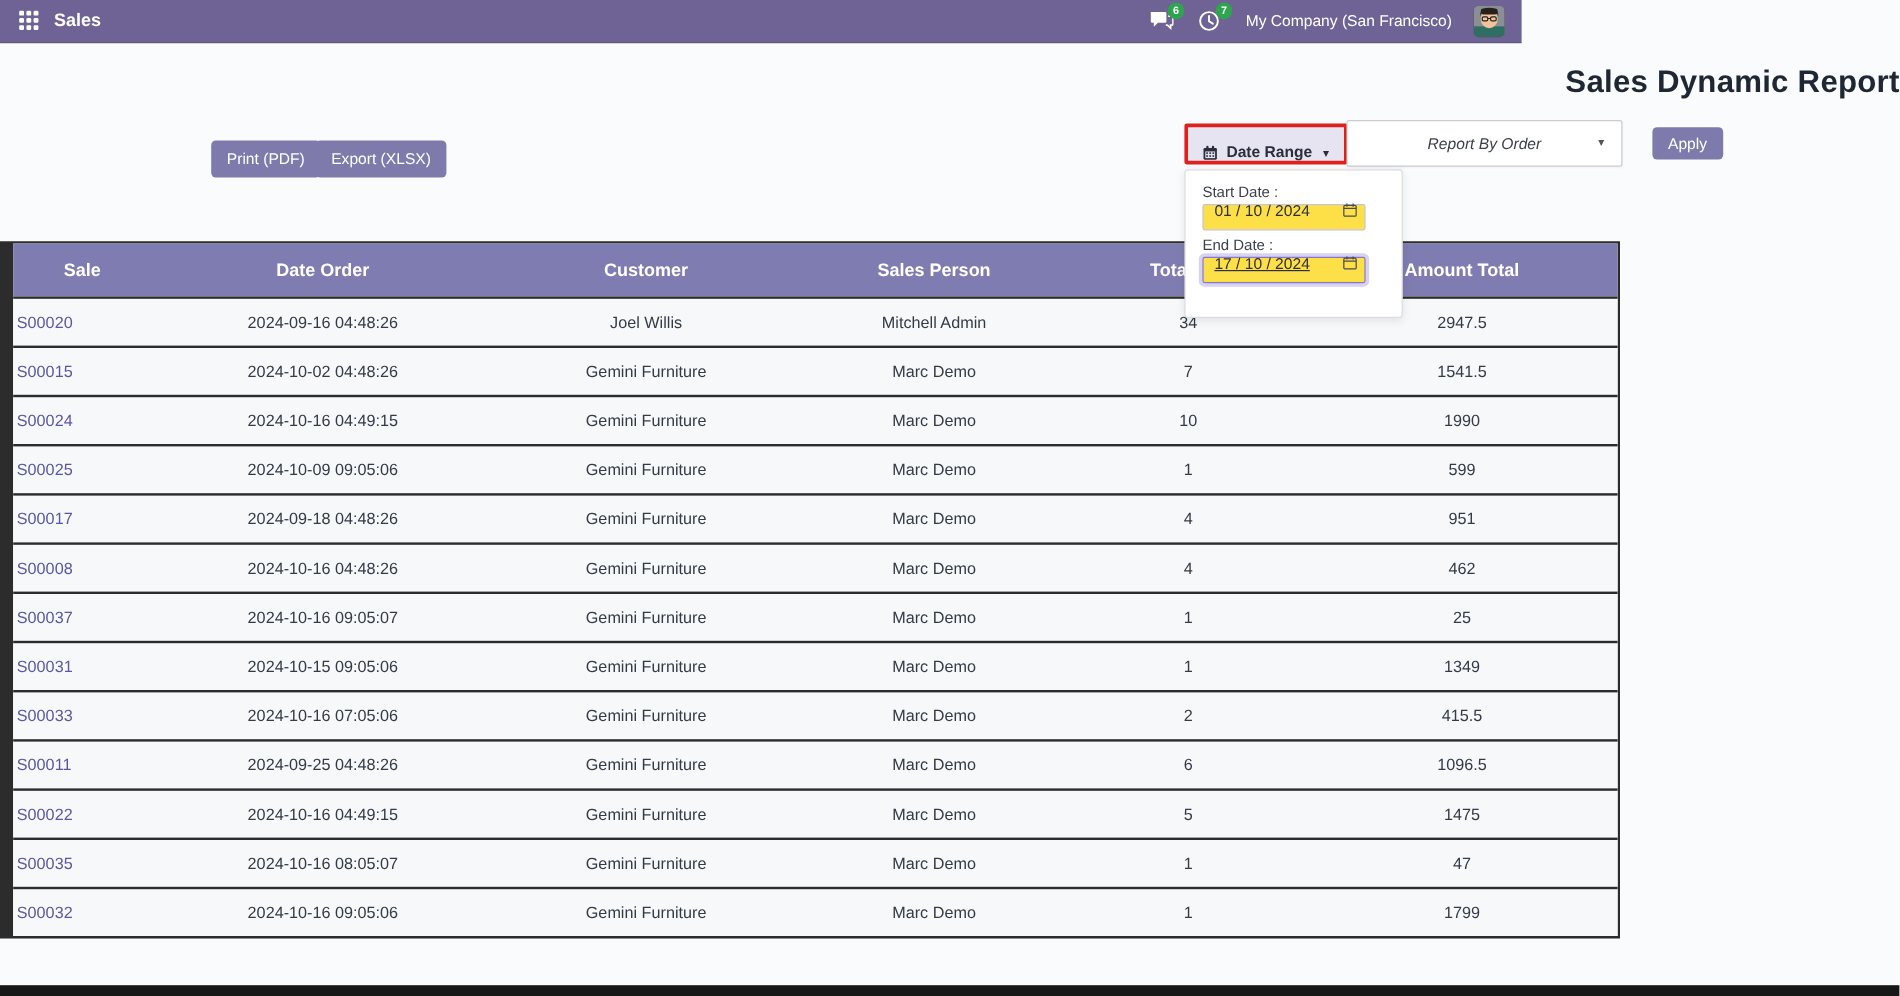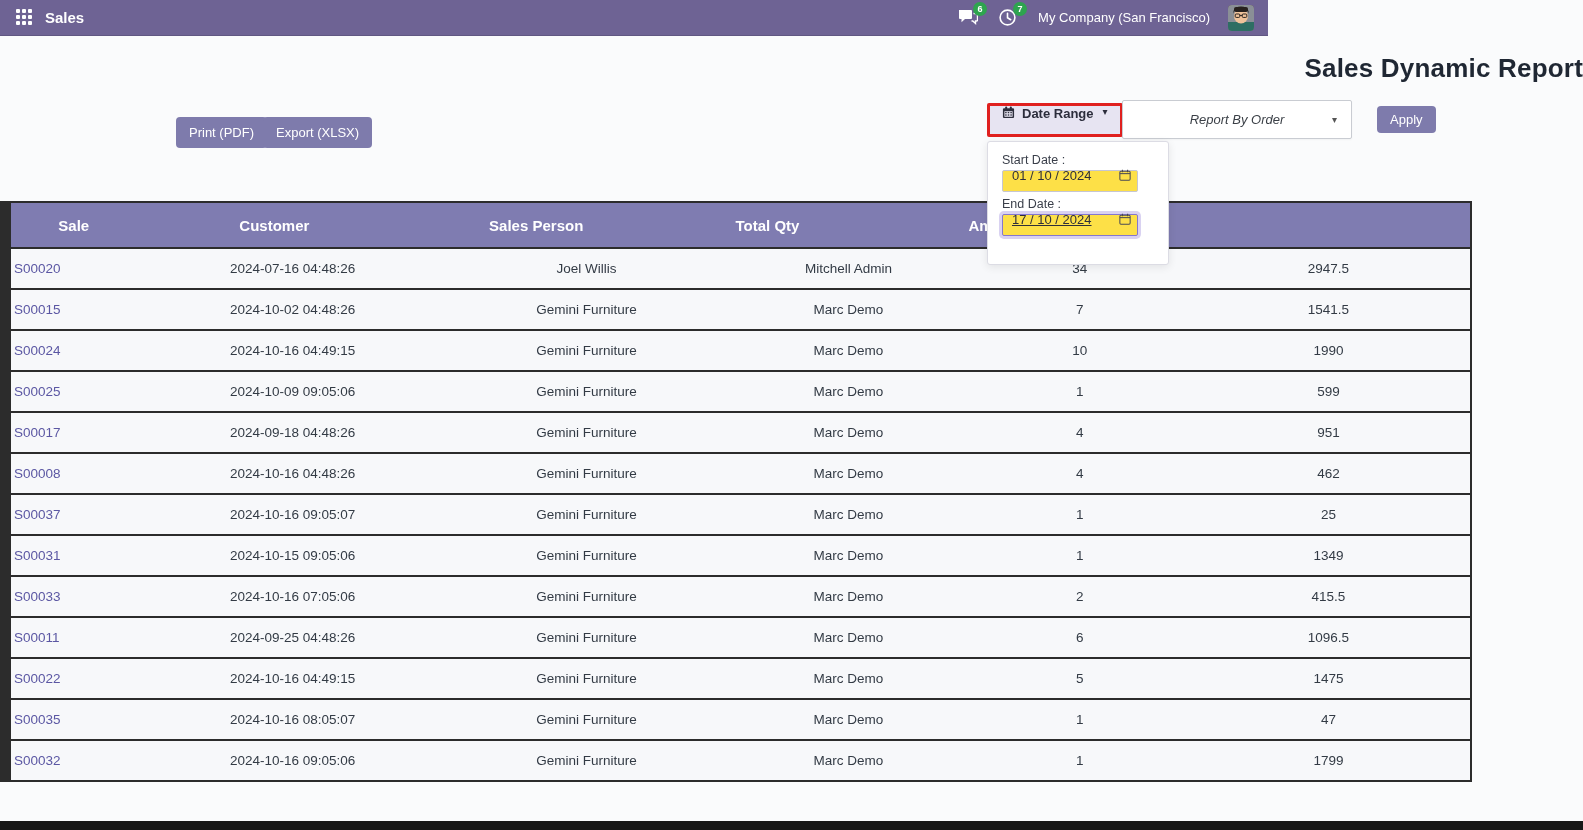--- a/index.html
+++ b/index.html
@@ -27,21 +27,21 @@
   .page-title { position:absolute; top:53px; left:0; width:1583px; text-align:right;
                 font-size:26px; font-weight:bold; color:#1f2733; letter-spacing:.2px; }
 
   
   .btn-purple { background:#7e7bac; color:#fff; font-size:13px; border:none; border-radius:4px;
                 padding:8px 13px; cursor:pointer; font-family:inherit; }
   .print-btn { position:absolute; left:176px; top:117px; }
   .export-btn { position:absolute; left:263px; top:117px; }
 
   .date-range-btn { position:absolute; left:987px; top:103px; height:34px; background:#e7e4f2;
-                    border:3px solid #e0201f; border-radius:2px; display:flex; align-items:flex-start; gap:7px;
+                    border:3px solid #e0201f; border-radius:2px; display:flex; align-items:flex-end; gap:7px;
                     padding:0 12px; font-size:13px; font-weight:bold; color:#2c2d3c; cursor:pointer; }
   .date-range-btn .caret { font-size:10px; margin-left:2px; }
 
   .report-select { position:absolute; left:1122px; top:100px; width:230px; height:39px; background:#fff;
                    border:1px solid #c9ccd2; border-radius:2px; display:flex; align-items:center;
                    justify-content:center; font-size:13px; color:#3a3f46; cursor:pointer;
                    box-shadow:0 1px 2px rgba(0,0,0,.04);font-style:italic; }
   .report-select .caret { position:absolute; right:14px; font-size:10px; color:#555; }
 
   .apply-btn { position:absolute; left:1377px; top:106px; padding:6px 13px; }
@@ -50,21 +50,21 @@
   .date-panel { position:absolute; left:987px; top:141px; width:182px; height:124px; background:#fff;
                 border:1px solid #dcdce4; border-radius:3px; box-shadow:0 2px 8px rgba(0,0,0,.09);
                 padding:11px 14px; z-index:20; }
   .dp-label { font-size:12.5px; color:#3a3f4a; margin-bottom:3px; }
   .dp-input { width:136px; height:22px; border:1px solid #c6c6d2; border-radius:2px; display:flex;
               align-items:center; justify-content:space-between; padding:0 6px 12px 9px; font-size:13px;
               color:#2f2f3a; background:#fde047; cursor:text; margin-bottom:5px; }
   .dp-input.focused { border:1px solid #8577cf; box-shadow:0 0 0 3px #d9d2f1;text-decoration:underline; }
 
   
-  .report-table { position:absolute; left:0; top:201px; width:1472px; background:#f7f8fa;
+  .report-table { position:absolute; left:0; top:201px; width:1350px; background:#f7f8fa;
                   border:2px solid #2c2c2c; border-left:11px solid #2c2c2c; }
   .t-header { display:flex; background:#7f7cb1; height:44px; align-items:center;
               color:#fff; font-weight:bold; font-size:15px; }
   .t-row { display:flex; height:41px; align-items:center; font-size:13.5px; color:#333b45;
            background:#f7f8fa; border-top:2px solid #2c2c2c; }
   .cell { text-align:center; overflow:hidden; white-space:nowrap; }
   .c0 { width:8.6%; } .c1 { width:21.4%; } .c2 { width:18.9%; }
   .c3 { width:17%; } .c4 { width:14.7%; } .c5 { width:19.4%; }
   .t-row .c0 { text-align:left; padding-left:3px; color:#5b57a3; cursor:pointer; }
 
@@ -170,30 +170,31 @@
       <line x1="4" y1="0.8" x2="4" y2="3.8" stroke="#4a4a55" stroke-width="1.2"></line>
       <line x1="10" y1="0.8" x2="10" y2="3.8" stroke="#4a4a55" stroke-width="1.2"></line>
       <line x1="1" y1="5.4" x2="13" y2="5.4" stroke="#4a4a55" stroke-width="1.2"></line>
     </svg>
   </div>
 </div>
 
 <div class="report-table">
   <div class="t-header">
     <span class="cell c0">Sale</span>
+    <span class="cell c1">Date Order</span>
     <span class="cell c2">Customer</span>
     <span class="cell c3">Sales Person</span>
     <span class="cell c4">Total Qty</span>
     <span class="cell c5">Amount Total</span>
   </div>
   <div>
 
       <div class="t-row">
         <span class="cell c0">S00020</span>
-        <span class="cell c1">2024-07-16 04:48:26</span>
+        <span class="cell c1">2024-09-16 04:48:26</span>
         <span class="cell c2">Joel Willis</span>
         <span class="cell c3">Mitchell Admin</span>
         <span class="cell c4">34</span>
         <span class="cell c5">2947.5</span>
       </div>
 
       <div class="t-row">
         <span class="cell c0">S00015</span>
         <span class="cell c1">2024-10-02 04:48:26</span>
         <span class="cell c2">Gemini Furniture</span>

